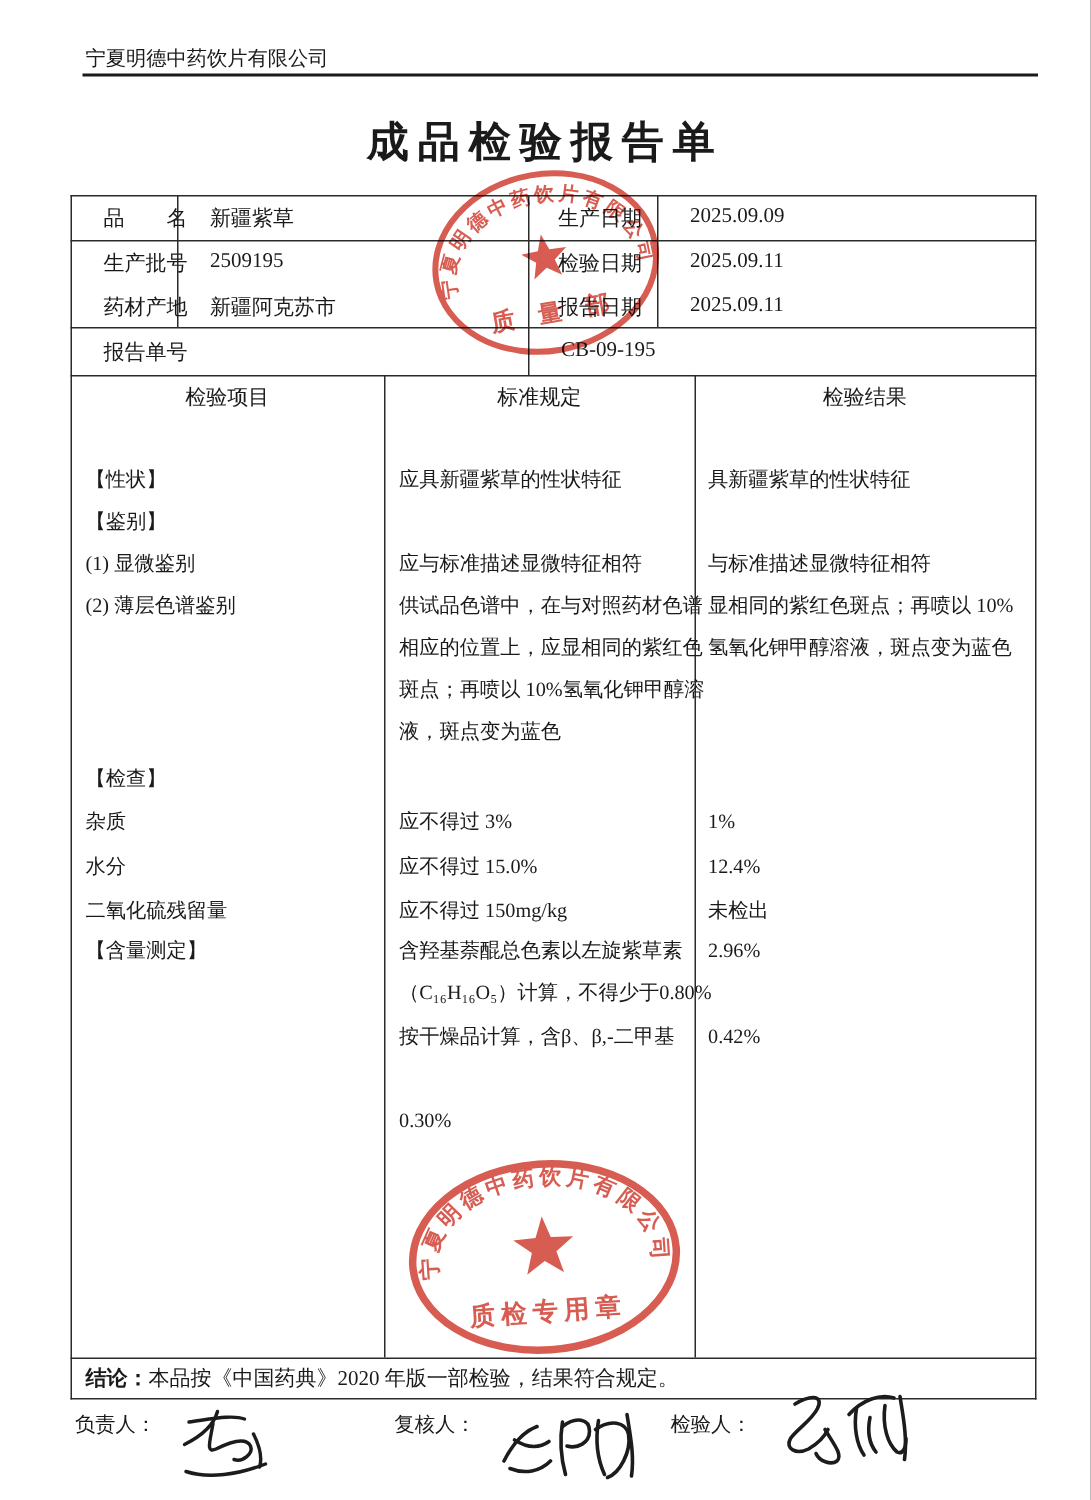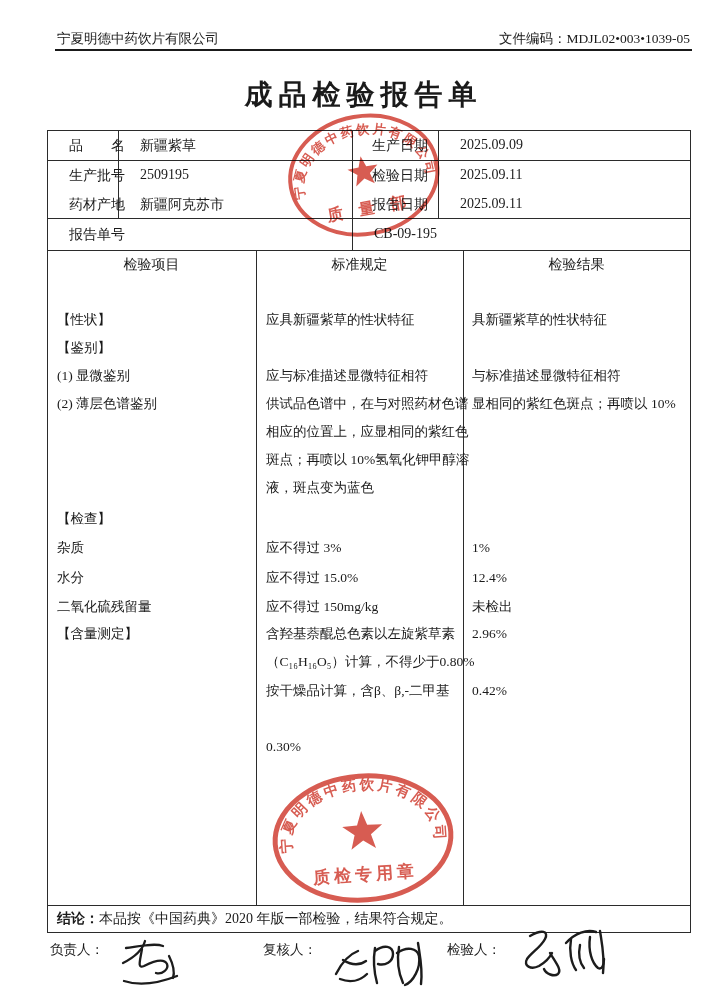--- a/index.html
+++ b/index.html
@@ -21,23 +21,20 @@
   .concl{position:absolute;left:57px;top:910px;font-size:14px;white-space:nowrap;}
   .concl b{font-weight:bold;text-align:center;}
   .signer{position:absolute;top:941px;font-size:13.5px;white-space:nowrap;}
 </style>
 </head>
 <body>
 
 <div class="page">
 
   <div class="abs small" style="left:57px;top:30px">宁夏明德中药饮片有限公司</div>
-  <div class="abs small" style="right:37px;top:30px">
-    <span>文件编码：</span><span>MDJL02•003•1039-05</span>
-  </div>
   <div class="hdr-rule"></div>
 
   <div class="doc-title">成品检验报告单</div>
 
   <div class="hline" style="left:47px;top:130px;width:644px"></div>
   <div class="hline" style="left:47px;top:160px;width:644px"></div>
   <div class="hline" style="left:47px;top:218px;width:644px"></div>
   <div class="hline" style="left:47px;top:250px;width:644px"></div>
   <div class="hline" style="left:47px;top:905px;width:644px"></div>
   <div class="hline" style="left:47px;top:932px;width:644px"></div>
@@ -91,20 +88,21 @@
   <div class="ln" style="left:266px;top:569px">应不得过 15.0%</div>
   <div class="ln" style="left:266px;top:598px">应不得过 150mg/kg</div>
   <div class="ln" style="left:266px;top:625px">含羟基萘醌总色素以左旋紫草素</div>
   <div class="ln" style="left:266px;top:653px">（C₁₆H₁₆O₅）计算，不得少于0.80%</div>
   <div class="ln" style="left:266px;top:682px">按干燥品计算，含β、β,-二甲基</div>
   <div class="ln" style="left:266px;top:738px">0.30%</div>
 
   <div class="ln" style="left:472px;top:311px">具新疆紫草的性状特征</div>
   <div class="ln" style="left:472px;top:367px">与标准描述显微特征相符</div>
   <div class="ln" style="left:472px;top:395px">显相同的紫红色斑点；再喷以 10%</div>
+  <div class="ln" style="left:472px;top:423px">氢氧化钾甲醇溶液，斑点变为蓝色</div>
   <div class="ln" style="left:472px;top:539px">1%</div>
   <div class="ln" style="left:472px;top:569px">12.4%</div>
   <div class="ln" style="left:472px;top:598px">未检出</div>
   <div class="ln" style="left:472px;top:625px">2.96%</div>
   <div class="ln" style="left:472px;top:682px">0.42%</div>
 
   <div class="concl">
     <b>结论：</b><span>本品按《中国药典》2020 年版一部检验，结果符合规定。</span>
   </div>
 

